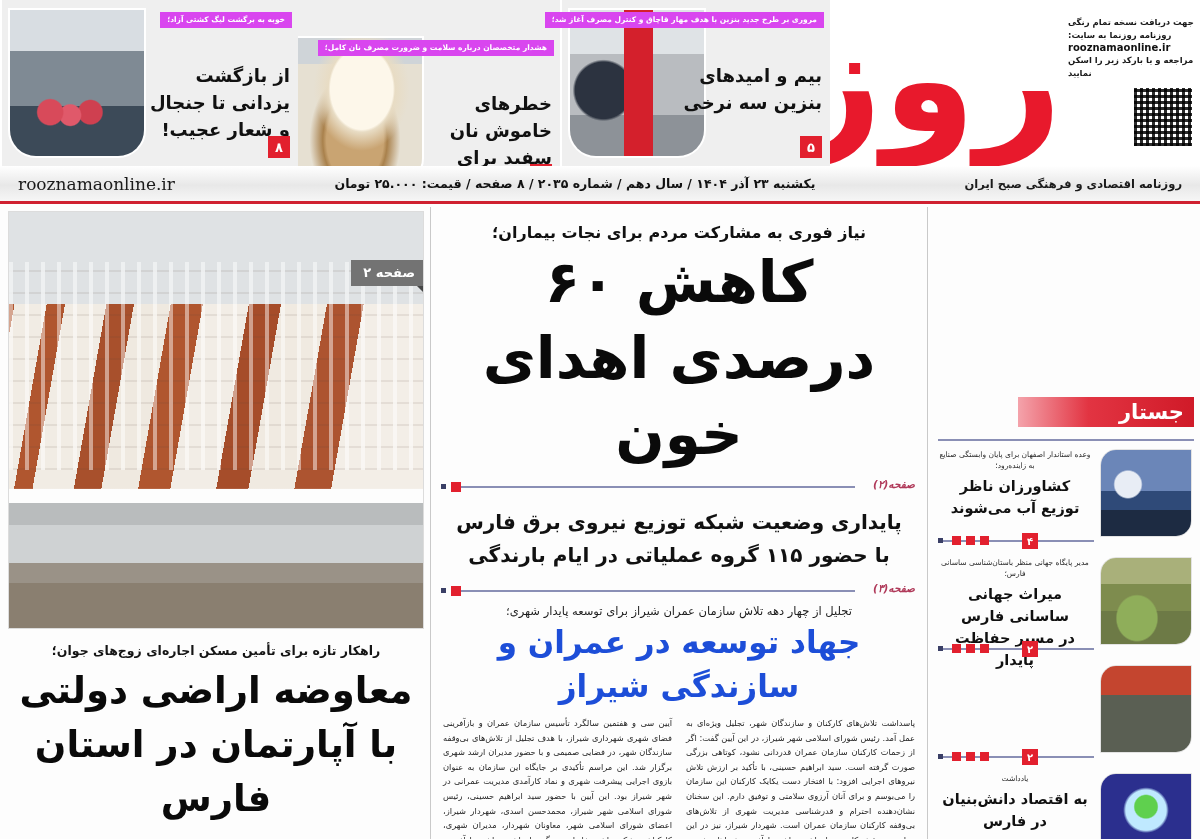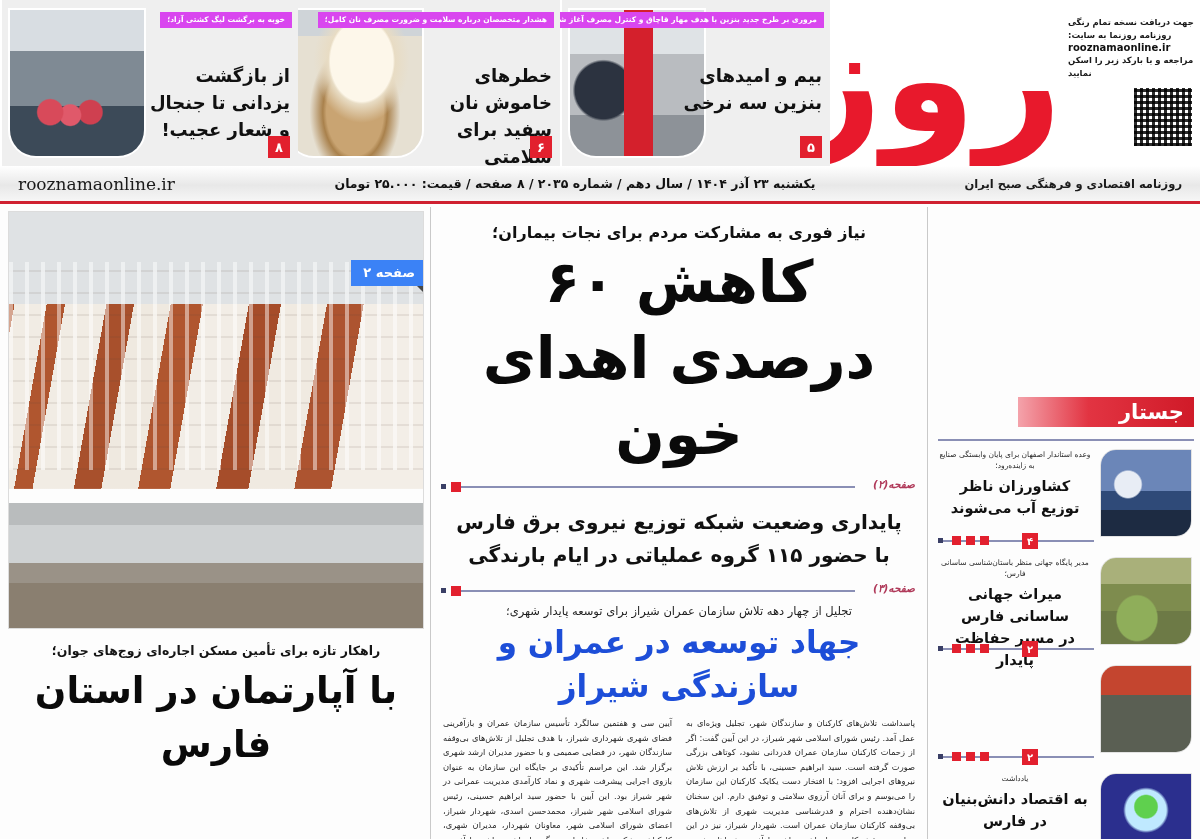--- a/index.html
+++ b/index.html
@@ -317,21 +317,21 @@
   .photo-art::before {
     content: ""; position: absolute; left: 0; right: 0; top: 12%;
     height: 50%;
     background:
       repeating-linear-gradient(90deg, rgba(255,255,255,0.85) 0 4px, transparent 4px 16px),
       repeating-linear-gradient(0deg, rgba(90,70,60,0.18) 0 2px, transparent 2px 22px);
     opacity: .55;
   }
   .page-ribbon {
     position: absolute; top: 48px; right: -4px;
-    background: #3b82f6; color: #ffffff;
+    background: #737373; color: #ffffff;
     font-size: 13px; font-weight: bold;
     padding: 5px 12px 6px 12px;
     z-index: 5; direction: rtl;
   }
   .page-ribbon::after {
     content: ""; position: absolute; bottom: -10px; right: 0;
     border-top: 10px solid #2b2b2b;
     border-left: 10px solid transparent;
     opacity: .85;
   }
@@ -357,21 +357,21 @@
             <div class="ph-fuel"></div>
           </div>
         <div class="teaser-kicker">مروری بر طرح جدید بنزین با هدف مهار قاچاق و کنترل مصرف آغاز شد؛</div>
         <div class="teaser-text">
           <div class="teaser-title">بیم و امیدهای بنزین سه نرخی</div>
         </div>
         <div class="teaser-page">۵</div>
       </div>
     </div>
 
-    <div class="teaser" style="right:640px; width:282px;">
+    <div class="teaser" style="right:640px; width:282px;margin-top:28px;">
       <div class="t-inner">
         <div class="teaser-photo">
             <div class="ph-bread"></div>
           </div>
         <div class="teaser-kicker">هشدار متخصصان درباره سلامت و ضرورت مصرف نان کامل؛</div>
         <div class="teaser-text">
           <div class="teaser-title">خطرهای خاموش نان سفید برای سلامتی</div>
         </div>
         <div class="teaser-page">۶</div>
       </div>
@@ -514,18 +514,19 @@
 
     </div>
 
     <div class="leftcol">
       <div class="lead-photo">
         <div class="page-ribbon">صفحه ۲</div>
         <div class="photo-art"></div>
       </div>
       <div class="lc-kicker">راهکار تازه برای تأمین مسکن اجاره‌ای زوج‌های جوان؛</div>
       <div class="lc-title">
+        <div>معاوضه اراضی دولتی</div>
         <div>با آپارتمان در استان فارس</div>
       </div>
     </div>
 
   </div>
 </div>
 
 </body></html>

